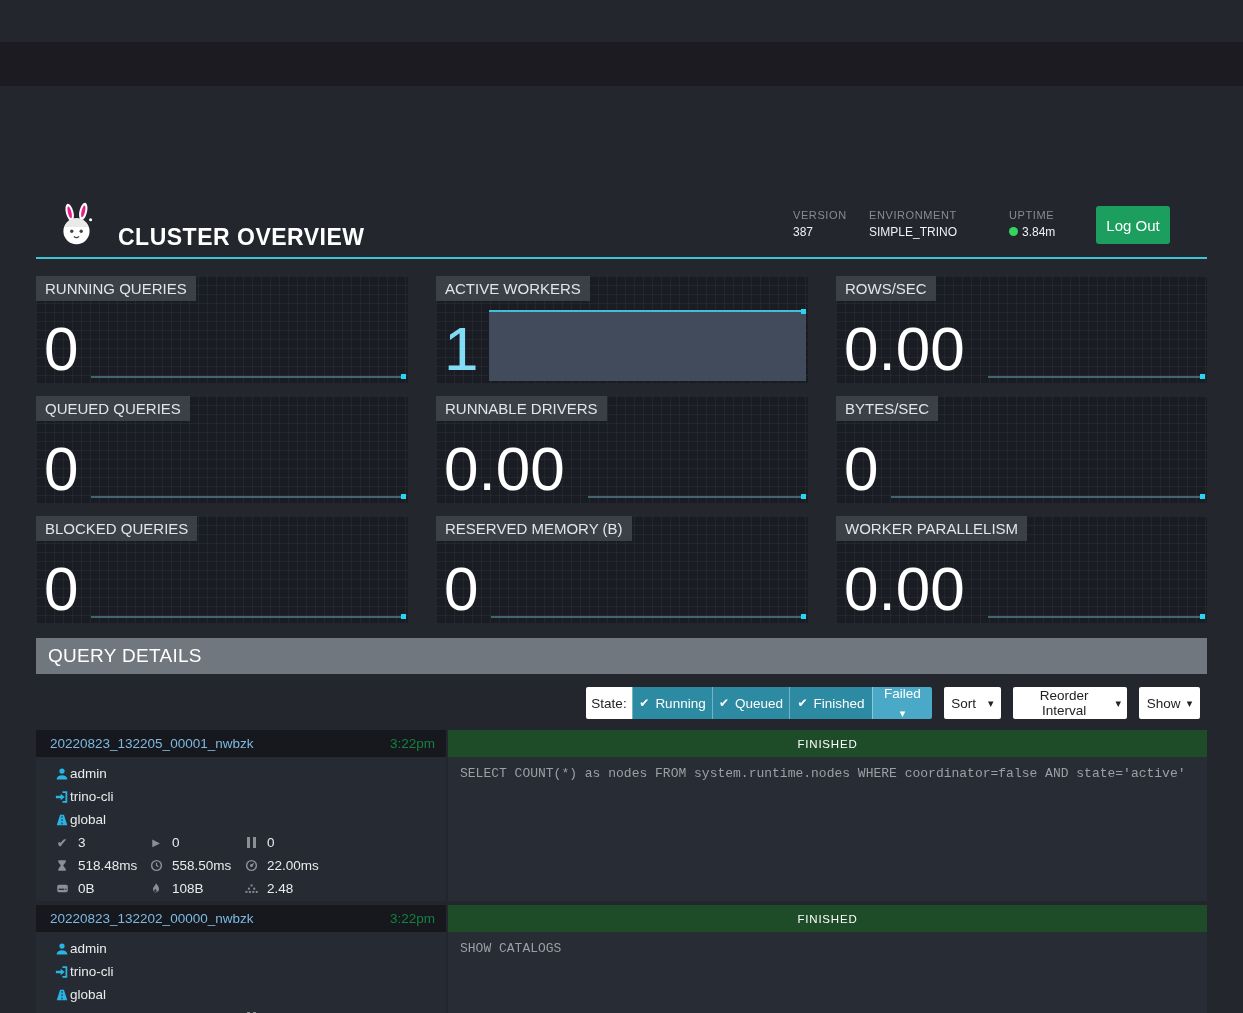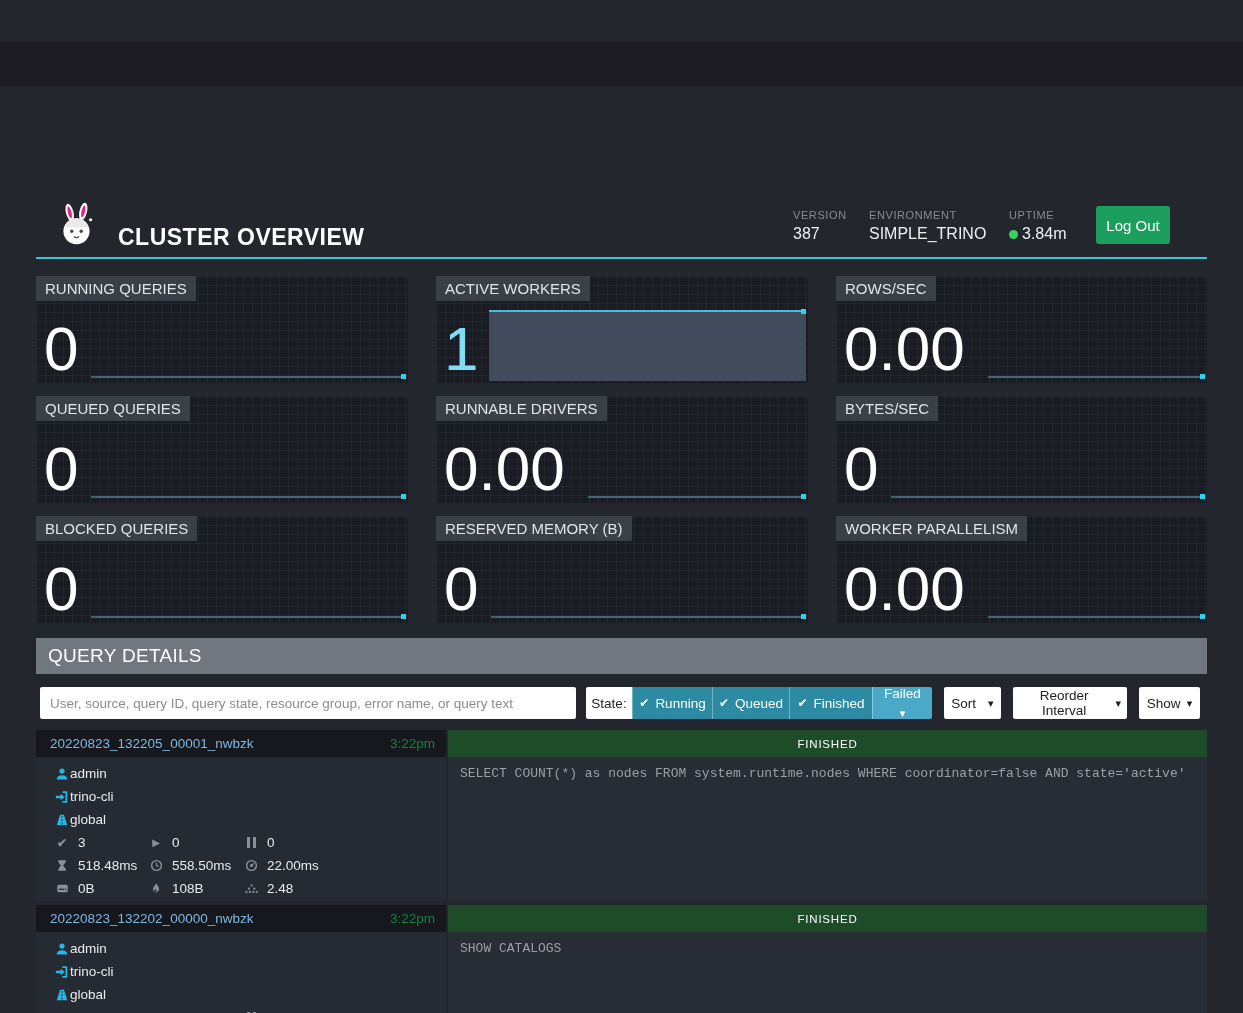--- a/index.html
+++ b/index.html
@@ -33,21 +33,21 @@
   .vsep{position:absolute;top:53px;color:#46454f;font-size:14px;}
   .chrome-ic{position:absolute;top:54px;}
   .hamburger{position:absolute;left:1212px;top:58px;width:15px;display:flex;flex-direction:column;gap:3px;}
   .hamburger i{height:1.6px;background:#d7d7dc;display:block;}
 
   
   .page{position:absolute;left:0;top:86px;width:1243px;height:927px;background:#23262d;}
   .trino-title{position:absolute;left:110px;top:130px;color:#fff;font-size:23px;letter-spacing:.5px;}
   .logo{position:absolute;left:56px;top:116px;}
   .meta-label{position:absolute;font-size:11px;color:#878b93;letter-spacing:.6px;}
-  .meta-value{position:absolute;font-size:16px;color:#eef0f2;}
+  .meta-value{position:absolute;font-size:12px;color:#eef0f2;}
   .uptime-dot{display:inline-block;width:9px;height:9px;border-radius:50%;background:#35d45f;margin-right:4px;}
   .logout-btn{position:absolute;left:1096px;top:120px;width:74px;height:38px;background:#1b9e5e;
     color:#fff;font-size:15px;border:none;border-radius:3px;display:flex;align-items:center;justify-content:center;}
   .hdr-rule{position:absolute;left:36px;top:171px;width:1171px;height:2px;background:#3fc4d6;}
 
   
   .card{position:absolute;width:372px;height:107px;background-color:#191c23;
     background-image:linear-gradient(rgba(255,255,255,.045) 1px,transparent 1px),
       linear-gradient(90deg,rgba(255,255,255,.045) 1px,transparent 1px);
     background-size:9px 9px;}
@@ -277,21 +277,20 @@
       <span class="spark-dot"></span>
   </div>
   <div class="card long" style="left:836px;top:430px;width:371px;">
     <span class="chip">WORKER PARALLELISM</span>
     <span class="bigval">0.00</span>
     <span class="spark-line"></span>
       <span class="spark-dot"></span>
   </div>
 
   <div class="qd-bar">QUERY DETAILS</div>
-  <input class="search" placeholder="User, source, query ID, query state, resource group, error name, or query text" style="">
 
   <button class="btn white" style="left:586px;width:46px;border-radius:2px 0 0 2px;">State:</button>
   <button class="btn teal" style="left:632px;width:80px;">
     <span class="check">✔</span>
     <span>Running</span>
   </button>
   <button class="btn teal" style="left:712px;width:77px;">
     <span class="check">✔</span>
     <span>Queued</span>
   </button>

